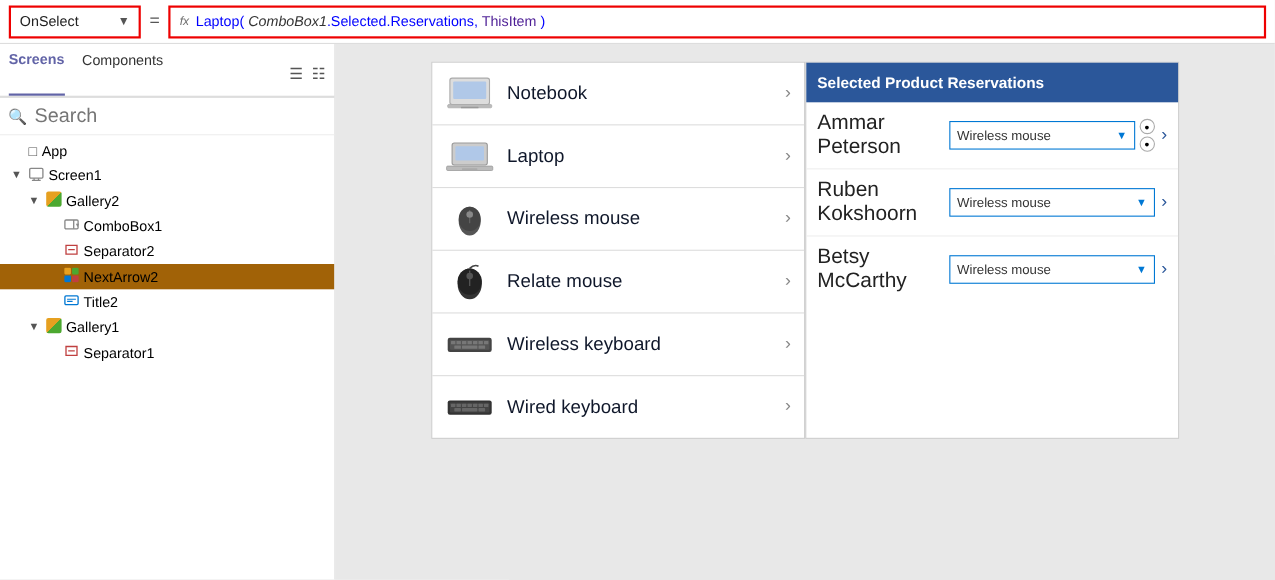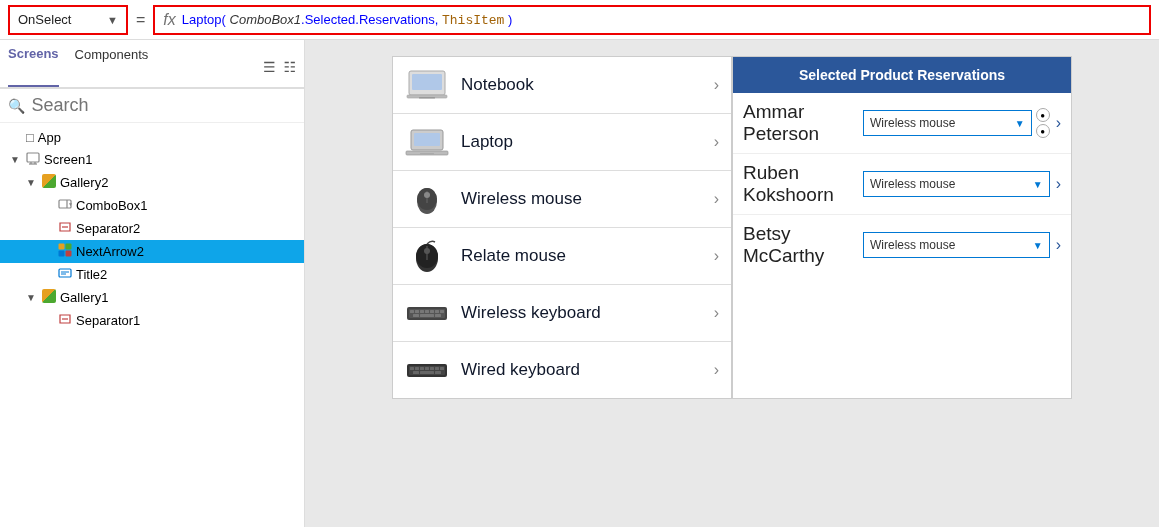--- a/index.html
+++ b/index.html
@@ -11,44 +11,44 @@
       padding: 4px 8px; height: 40px; flex-shrink: 0;
     }
     .formula-dropdown {
       border: 2px solid #e00; padding: 2px 8px; display: flex; align-items: center;
       min-width: 120px; height: 30px; justify-content: space-between; cursor: pointer;
     }
     .formula-dropdown span { font-size: 13px; color: #222; }
     .formula-dropdown .chevron { font-size: 11px; color: #555; margin-left: 6px; }
     .equals-sign { margin: 0 8px; font-size: 16px; color: #555; }
     .fx-area { display: flex; align-items: center; border: 2px solid #e00; padding: 2px 8px; flex: 1; height: 30px; }
-    .fx-label { font-style: italic; color: #737373; margin-right: 6px; font-size: 16px; }
+    .fx-label { font-style: italic; color: #737373; margin-right: 6px; font-size: 11px; }
     .fx-code { font-size: 13px; color: #333; }
     .fx-code .blue { color: #00f; }
     .fx-code .italic { font-style: italic; }
-    .fx-code .pink { color: #a16207; font-family: Liberation Mono, monospace; }
+    .fx-code .pink { color: #4c1d95; }
 
     
     .main-layout { display: flex; flex: 1; overflow: hidden; }
 
     
     .sidebar { width: 305px; background: #fff; border-right: 1px solid #ddd; display: flex; flex-direction: column; flex-shrink: 0; }
     .sidebar-tabs { display: flex; align-items: center; padding: 6px 8px 0; border-bottom: 2px solid #ddd; gap: 16px; }
     .tab { font-size: 13px; padding-bottom: 24px; cursor: pointer; color: #333; }
     .tab.active { border-bottom: 2px solid #6264a7; color: #6264a7; font-weight: 600; }
     .tab-icons { margin-left: auto; display: flex; gap: 8px; }
     .tab-icon { font-size: 14px; color: #555; cursor: pointer; }
 
     .search-box { display: flex; align-items: center; padding: 6px 8px; border-bottom: 1px solid #eee; }
     .search-icon { font-size: 14px; color: #888; margin-right: 6px; }
     .search-input { border: none; outline: none; font-size: 18px; color: #a16207; width: 100%; }
 
     .tree { padding: 4px 0; overflow-y: auto; flex: 1; }
     .tree-item { display: flex; align-items: center; padding: 3px 8px 3px 0; cursor: pointer; font-size: 13px; }
-    .tree-item.selected { background: #0ea5e9; }
+    .tree-item.selected { background: #a16207; }
     .tree-indent-1 { padding-left: 10px; }
     .tree-indent-2 { padding-left: 26px; }
     .tree-indent-3 { padding-left: 42px; }
     .tree-chevron { font-size: 10px; margin-right: 4px; color: #555; width: 12px; display: inline-block; }
     .tree-icon { margin-right: 4px; font-size: 13px; }
     .icon-label { color: #0078d4; }
     .icon-gallery { display: inline-block; width: 14px; height: 14px; background: linear-gradient(135deg, #e6a020 0%, #e6a020 50%, #4ca830 50%, #4ca830 100%); border-radius: 2px; }
     .icon-separator { color: #c04040; }
     .icon-app { color: #555; }
 
@@ -59,21 +59,21 @@
     .product-panel { display: flex; gap: 0; }
     .product-list { background: #fff; border: 1px solid #ccc; width: 340px; }
     .product-row { display: flex; align-items: center; padding: 10px 12px; border-bottom: 1px solid #ddd; cursor: pointer; position: relative; }
     .product-row:last-child { border-bottom: none; }
     .product-img { width: 44px; height: 36px; display: flex; align-items: center; justify-content: center; margin-right: 12px; }
     .product-name { font-size: 17px; color: #0f172a; flex: 1; }
     .product-arrow { font-size: 16px; color: #888; margin-left: auto; }
 
     
     .reservations-panel { background: #fff; border: 1px solid #ccc; width: 340px; }
-    .reservations-header { background: #2b579a; color: #fff; font-size: 14px; font-weight: 600; text-align: center; padding: 10px; }
+    .reservations-header { background: #2b579a; color: #fff; font-size: 14px; font-weight: 600; padding: 10px; }
     .reservation-row { display: flex; align-items: center; padding: 8px 10px; border-bottom: 1px solid #eee; }
     .reservation-row:last-child { border-bottom: none; }
     .reservation-name { font-size: 19px; color: #222; width: 120px; }
     .reservation-select { border: 1px solid #0078d4; padding: 3px 6px; font-size: 12px; color: #333; flex: 1; display: flex; align-items: center; justify-content: space-between; height: 26px; }
     .reservation-select span { color: #333; font-size: 12px; }
     .reservation-select .sel-chevron { font-size: 10px; color: #0078d4; }
     .res-arrow { font-size: 16px; color: #2b579a; margin-left: 6px; cursor: pointer; }
     .circle-btns { display: flex; flex-direction: column; gap: 2px; margin-left: 4px; }
     .circle-btn { width: 14px; height: 14px; border-radius: 50%; border: 1px solid #aaa; background: #fff; display: flex; align-items: center; justify-content: center; font-size: 8px; cursor: pointer; }
 

